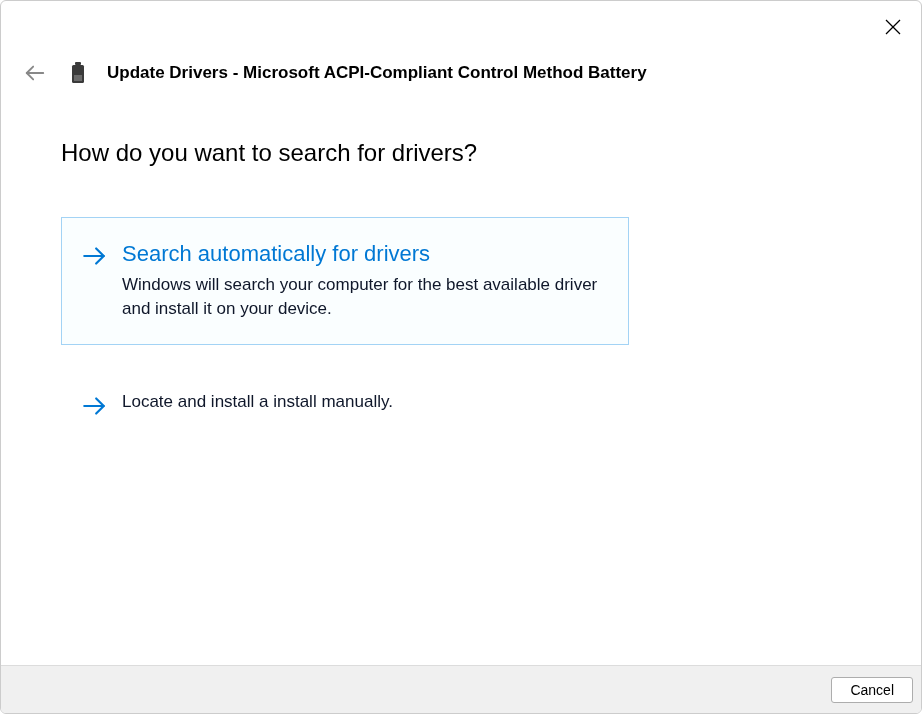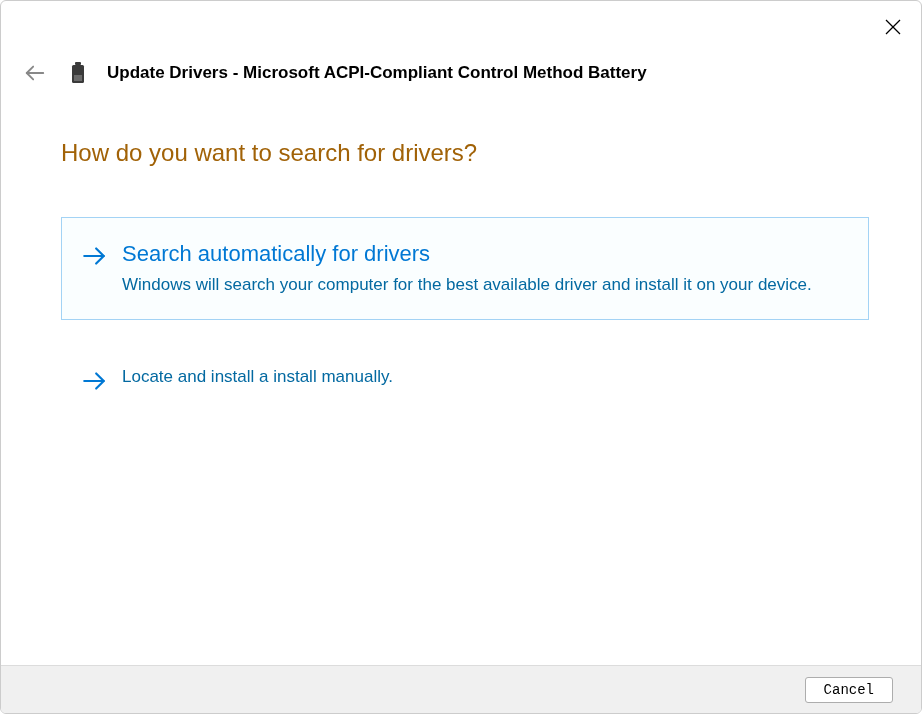--- a/index.html
+++ b/index.html
@@ -57,30 +57,30 @@
     .title-text {
       font-size: 17px;
       color: #000;
       font-weight: 700;
     }
     .content {
       padding: 52px 60px 0 60px;
     }
     .prompt {
       font-size: 24px;
-      color: #a16207;
+      color: #000000;
       font-weight: 400;
       margin-bottom: 50px;
     }
     .option-card {
       border: 1px solid transparent;
       padding: 22px 18px 22px 18px;
       margin-bottom: 22px;
       cursor: pointer;
-      width: 808px;
+      width: 568px;
       display: flex;
       align-items: flex-start;
       gap: 14px;
     }
     .option-card.hovered {
       border: 1px solid #a3d3f5;
       background: #fafeff;
     }
     .option-arrow {
       flex-shrink: 0;
@@ -96,37 +96,36 @@
     }
     .option-title {
       font-size: 22px;
       color: #0078d4;
       font-weight: 400;
       margin-bottom: 4px;
       line-height: 1.3;
     }
     .option-desc {
       font-size: 17px;
-      color: #0369a1;
+      color: #0f172a;
       font-weight: 400;
       line-height: 1.45;
     }
     .footer {
       position: absolute;
       bottom: 0;
       left: 0;
       right: 0;
       height: 48px;
       background: #f0f0f0;
       border-top: 1px solid #dcdcdc;
       display: flex;
       align-items: center;
       justify-content: flex-end;
-      padding-right: 28px;
-      font-family: Liberation Mono, monospace;
+      padding-right: 8px;
     }
     .cancel-btn {
       background: #ffffff;
       border: 1px solid #adadad;
       border-radius: 3px;
       padding: 4px 18px;
       font-size: 14px;
       font-family: inherit;
       cursor: pointer;
       min-width: 80px;

